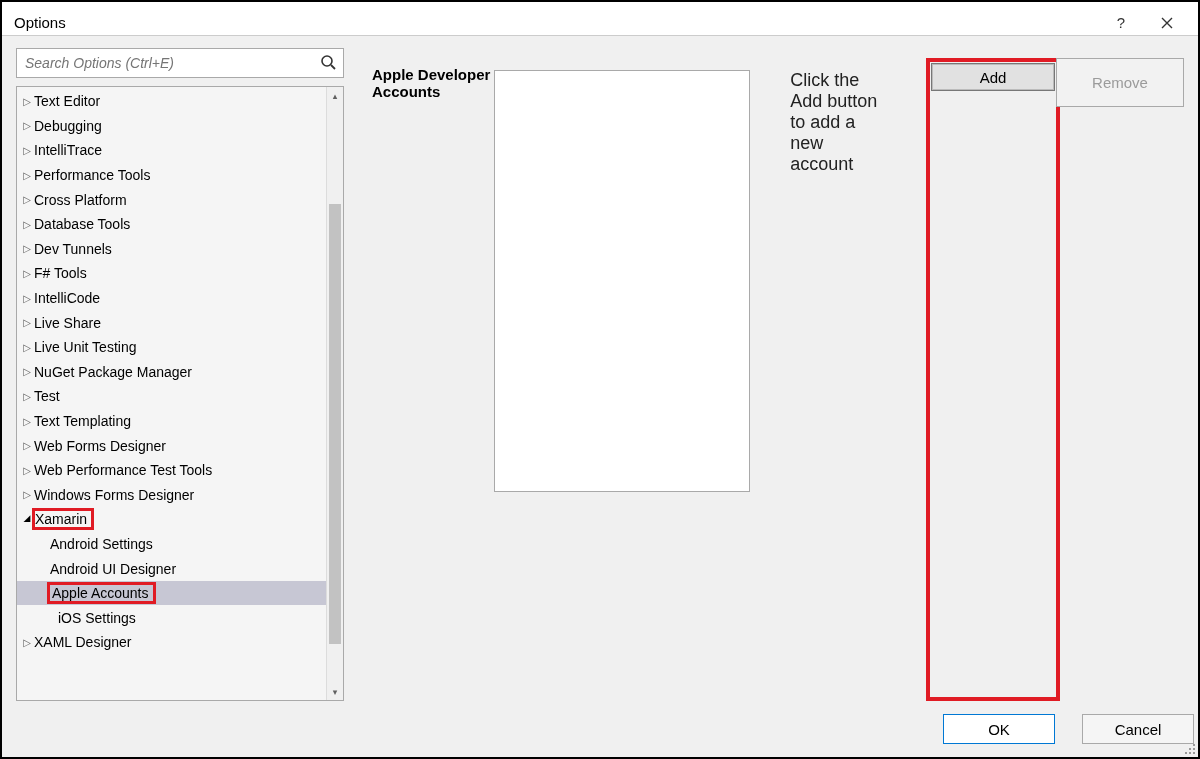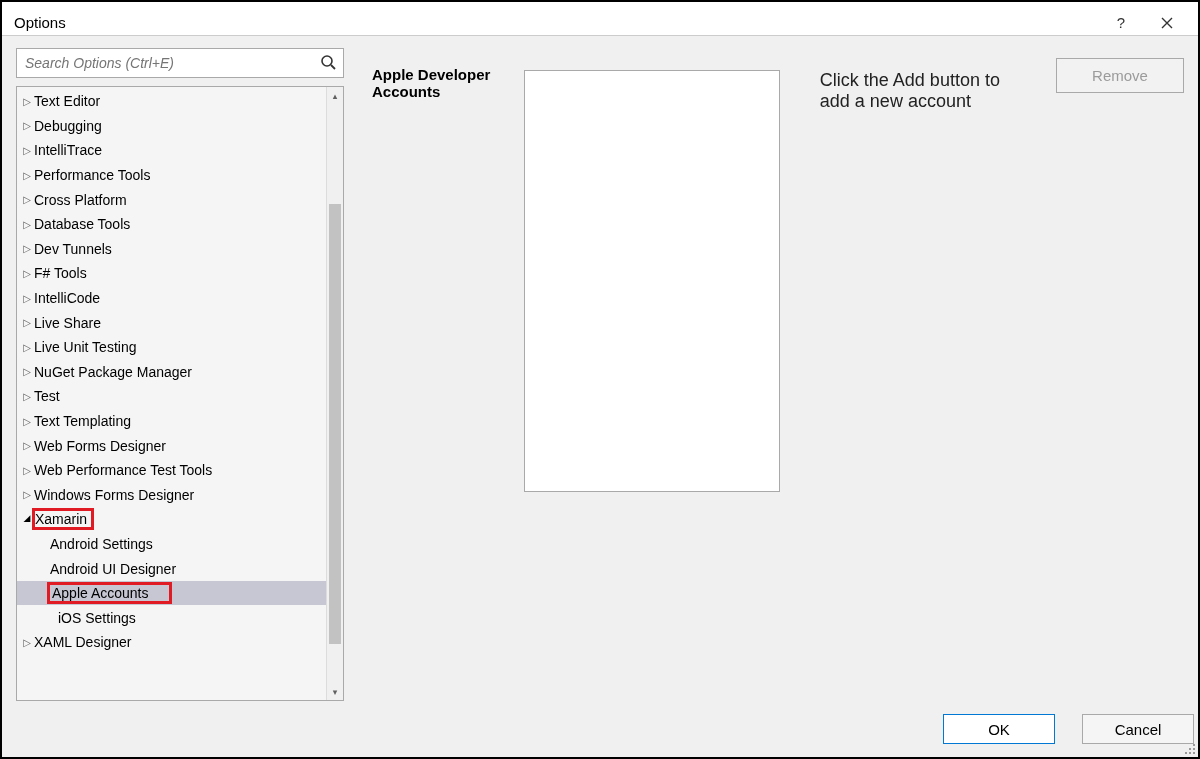--- a/index.html
+++ b/index.html
@@ -106,21 +106,21 @@
   border: 1px solid #a9a9a9; background: #fff;
 }
 .hint {
   flex: 1; display: flex; align-items: center; justify-content: center;
   font-size: 18px; color: #222; padding: 0 40px;
 }
 .account-buttons {
   display: flex; gap: 0; margin-top: 10px;
 }
 .btn-std {
-  width: 128px; height: 35px;
+  width: 128px; height: 49px;
   border: 1px solid #a9a9a9;
   background: #e8e8e8;
   font-size: 15px;
   display:flex;align-items:center;justify-content:center;
 }
 .btn-std.disabled { color: #9b9b9b; background:#f2f2f2; }
 .add-wrap {
   border: 4px solid #e01b24; padding: 1px; display:inline-block;
 }
 .add-wrap .btn-std { border:1px solid #777; background:#e1e1e1; width:124px; height:28px; border-radius:0; box-shadow: inset 0 0 0 1px #bbb; }
@@ -133,21 +133,21 @@
 }
 .footer .btn-std { width: 112px; height: 30px; background:#f5f5f5; }
 .footer .btn-ok { border:1px solid #0078d4; background:#fff; }
 .resize-grip {
   position:absolute; right:3px; bottom:3px; width:14px; height:14px;
 }
 .resize-grip span { position:absolute; width:2px; height:2px; background:#9a9a9a; }
 .tree-label-box { display:inline-block; }
 .xamarin-row .tree-label-box { border:3px solid #e01b24; padding:0 4px 0 0; margin-left:-2px; }
 .xamarin-row .arrow { color:#000; transform: translateY(-1px); }
-.apple-row .tree-label-box { border:3px solid #e01b24; padding:0 20px 0 2px; margin-left:-3px; }
+.apple-row .tree-label-box { border:3px solid #e01b24; padding:0 4px 0 2px; margin-left:-3px; }
 </style>
 </head>
 <body>
 
 <div class="titlebar">
   <div class="title">Options</div>
   <div class="btn">?</div>
   <div class="btn">
     <svg width="12" height="12" viewBox="0 0 12 12">
         <path d="M1 1 L11 11 M11 1 L1 11" stroke="#333" stroke-width="1.4"></path>
@@ -271,20 +271,23 @@
     </div>
   </div>
 
   <div class="right-panel">
     <div class="section-title">Apple Developer Accounts</div>
     <div class="content-row">
       <div class="accounts-box"></div>
       <div class="hint">Click the Add button to add a new account</div>
     </div>
     <div class="account-buttons">
+      <span class="add-wrap">
+        <div class="btn-std">Add</div>
+      </span>
       <div class="btn-std disabled" style="margin-left:-4px">Remove</div>
     </div>
   </div>
 </div>
 
 <div class="footer">
   <div class="btn-std btn-ok">OK</div>
   <div class="btn-std">Cancel</div>
   <div class="resize-grip">
     <span style="right:0;bottom:0"></span>

